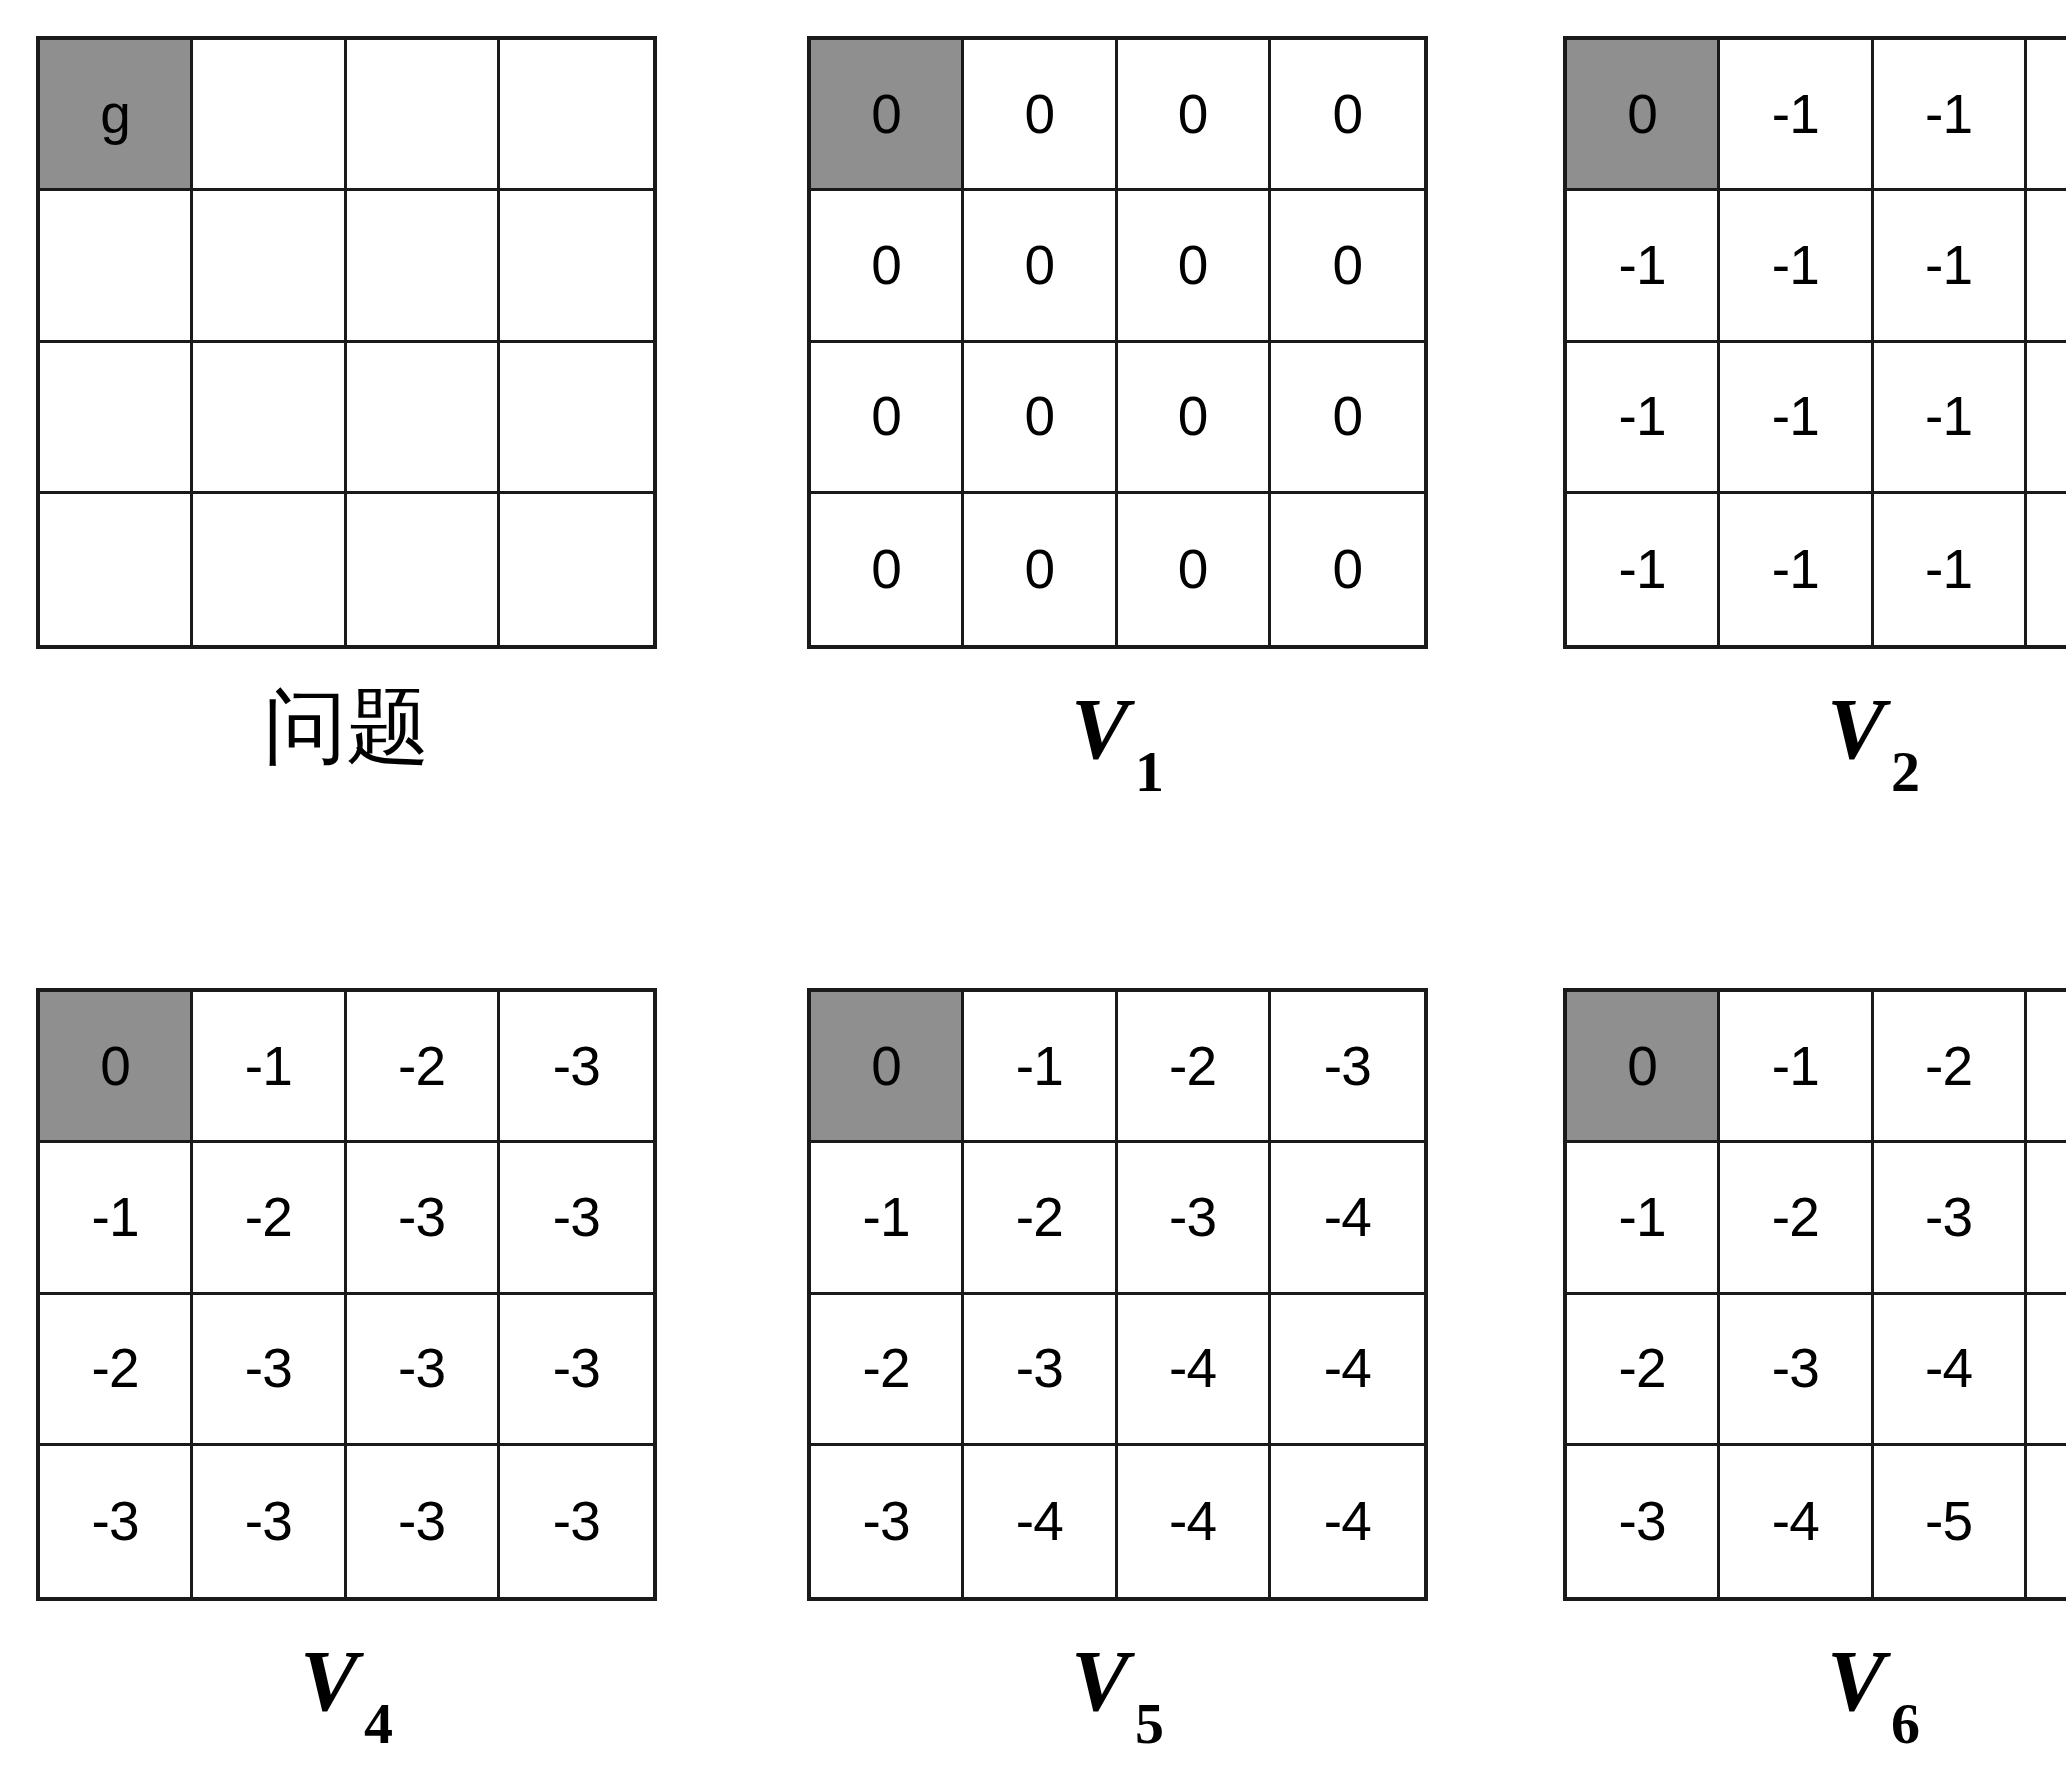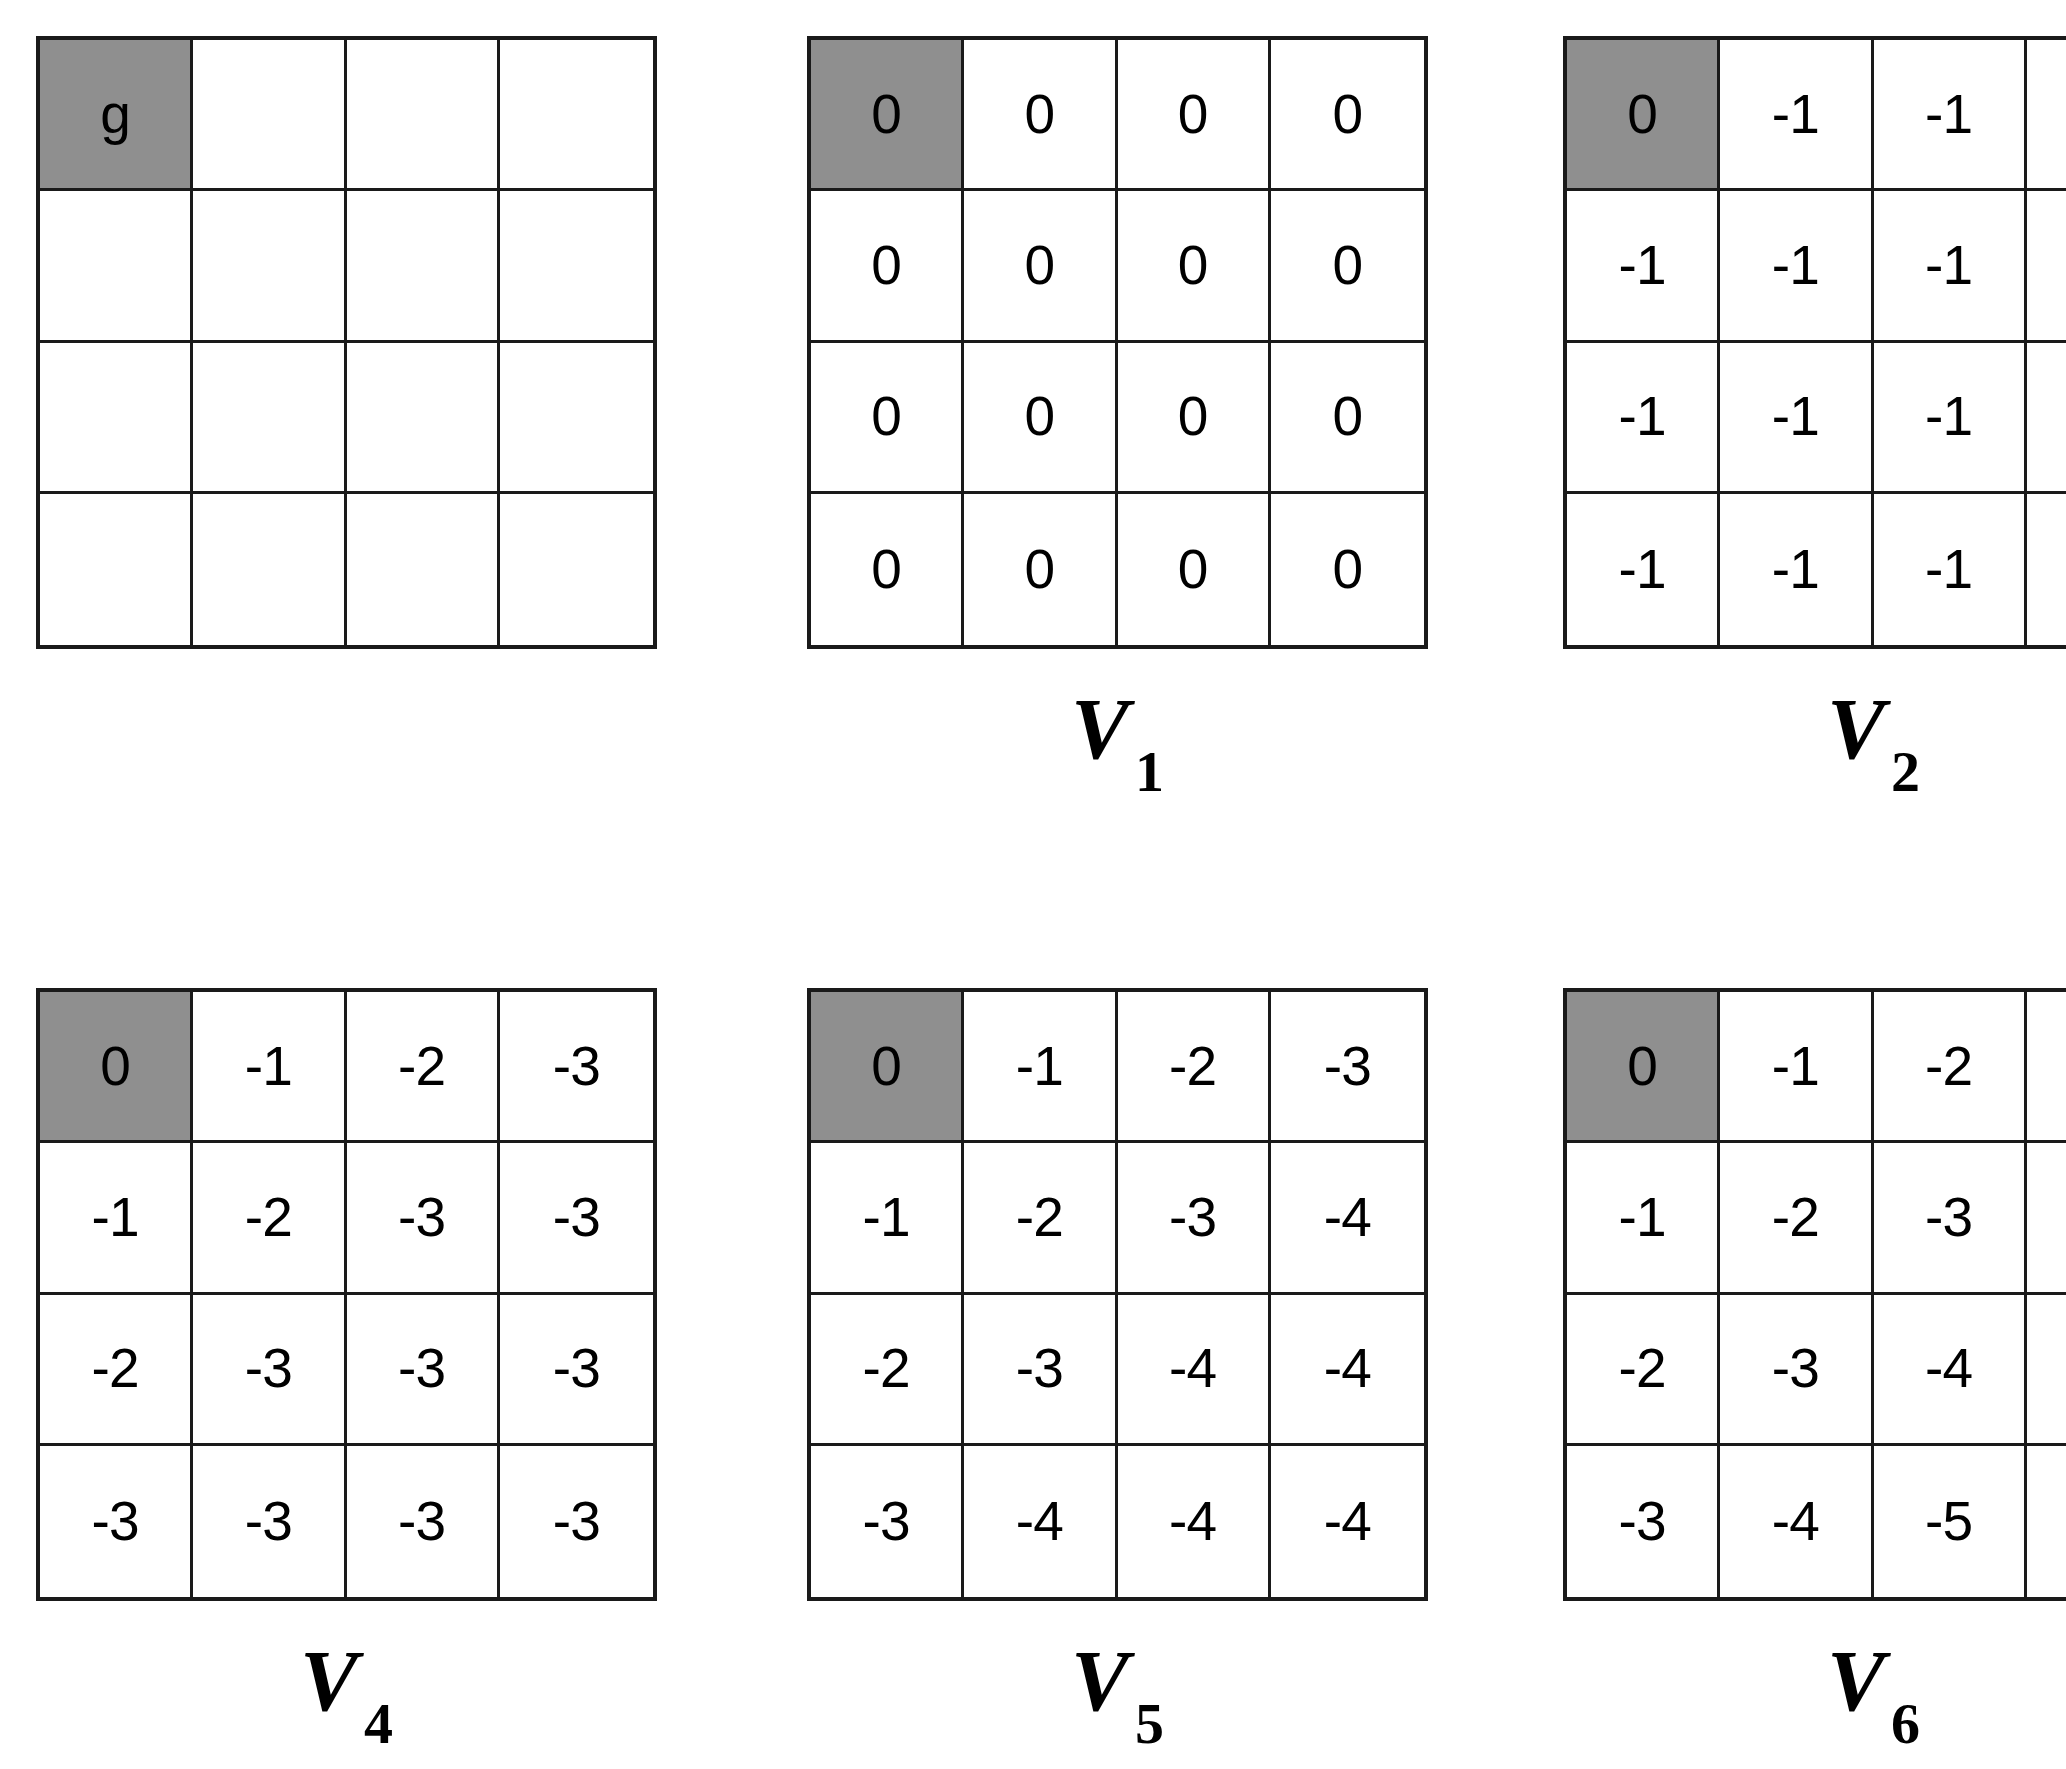--- a/index.html
+++ b/index.html
@@ -96,20 +96,23 @@
         <div class="cell"></div>
         <div class="cell"></div>
         <div class="cell"></div>
         <div class="cell"></div>
         <div class="cell"></div>
         <div class="cell"></div>
         <div class="cell"></div>
         <div class="cell"></div>
         <div class="cell"></div>
       </div>
+      <div class="caption">
+        <span class="cap-cjk">问题</span>
+      </div>
     </div>
     <div class="panel" style="left: 807px; top: 36px;">
       <div class="grid">
         <div class="cell shaded">0</div>
         <div class="cell">0</div>
         <div class="cell">0</div>
         <div class="cell">0</div>
         <div class="cell">0</div>
         <div class="cell">0</div>
         <div class="cell">0</div>

